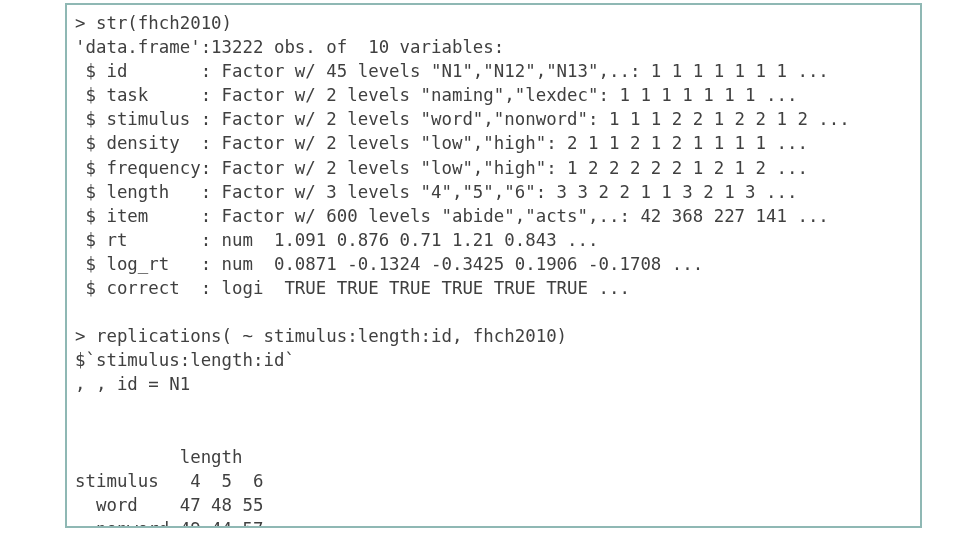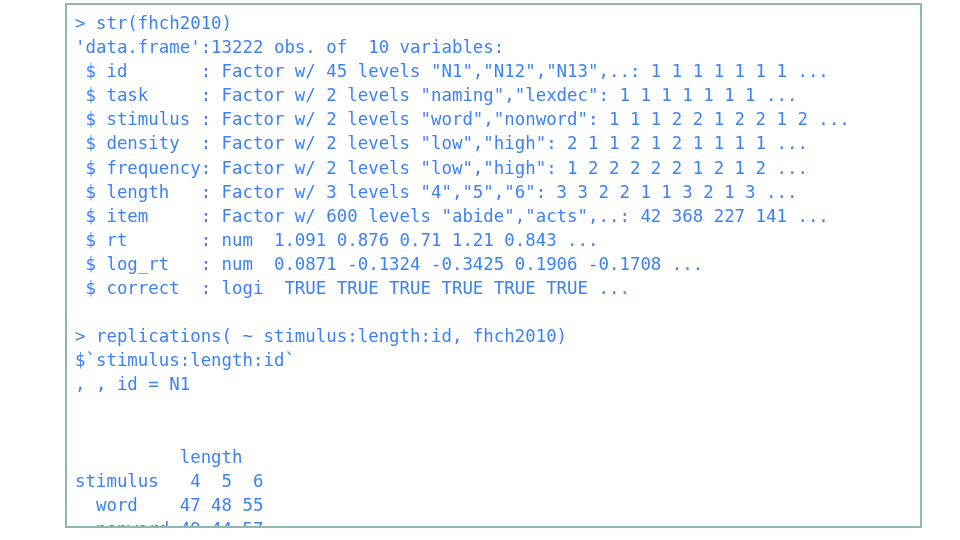--- a/index.html
+++ b/index.html
@@ -29,21 +29,21 @@
     background: #ffffff;
     box-sizing: border-box;
     overflow: hidden;
   }
   #console-output {
     margin: 0;
     padding: 6px 0 0 8px;
     font-family: "DejaVu Sans Mono", "Liberation Mono", monospace;
     font-size: 17.4px;
     line-height: 24.1px;
-    color: #3b82f6;
+    color: #404040;
     white-space: pre;
     letter-spacing: 0px;
     font-weight: 400;
   }
   .blank-line {
     display: block;
     height: 24.1px;
   }
   .console-line {
     display: block;

